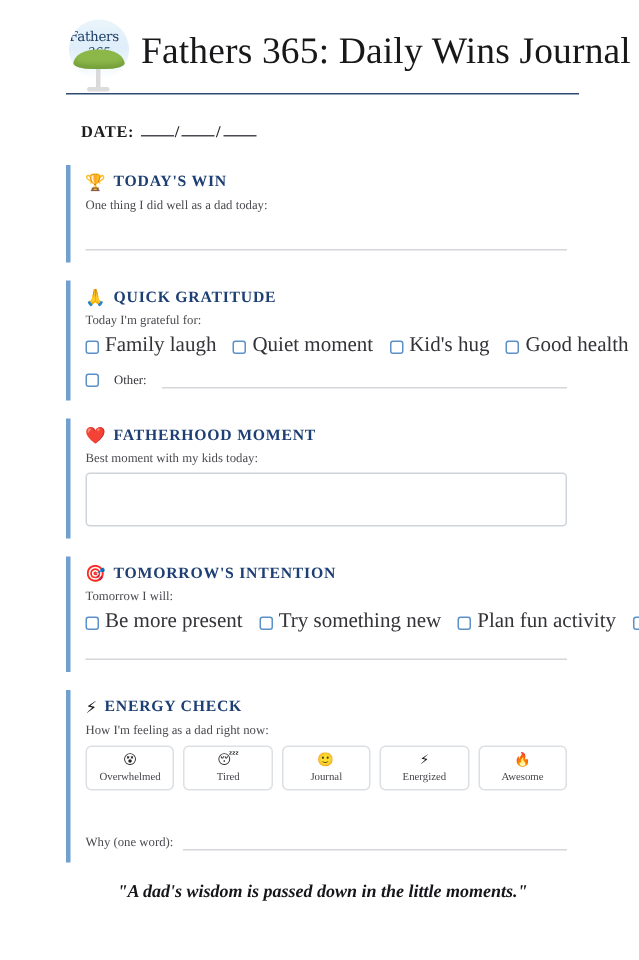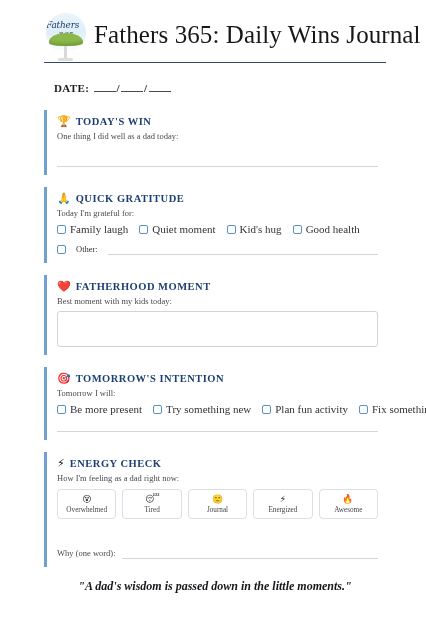--- a/index.html
+++ b/index.html
@@ -53,21 +53,20 @@
     width: 34px;
     height: 13px;
     background: #8cb84a;
     border-radius: 50% 50% 42% 42% / 78% 78% 30% 30%;
     box-shadow: inset 0 -3px 3px rgba(90,130,40,0.45);
   }
   .logo-script {
     position: absolute;
     top: 7px; left: 0; right: 16px;
     font-family: "DejaVu Serif", serif;
-    font-style: italic;
     font-size: 9px;
     color: #1c3f66;
     letter-spacing: -0.2px;
   }
   .logo-num {
     position: absolute;
     top: 17px; left: 0; right: 0;
     text-align: center;
     font-family: "DejaVu Serif", serif;
     font-style: italic;
@@ -179,21 +178,21 @@
     width: 9px;
     height: 9px;
     border: 1.3px solid #5b90c8;
     border-radius: 2px;
     background: #fff;
     flex: 0 0 auto;
     box-sizing: border-box;
   }
   .check-label {
     font-family: "Liberation Serif", serif;
-    font-size: 11px;
+    font-size: 14px;
     color: #333338;
   }
   .other-row {
     display: flex;
     align-items: center;
     gap: 4px;
     margin-top: 8px;
   }
   .other-label {
     font-family: "Liberation Serif", serif;

